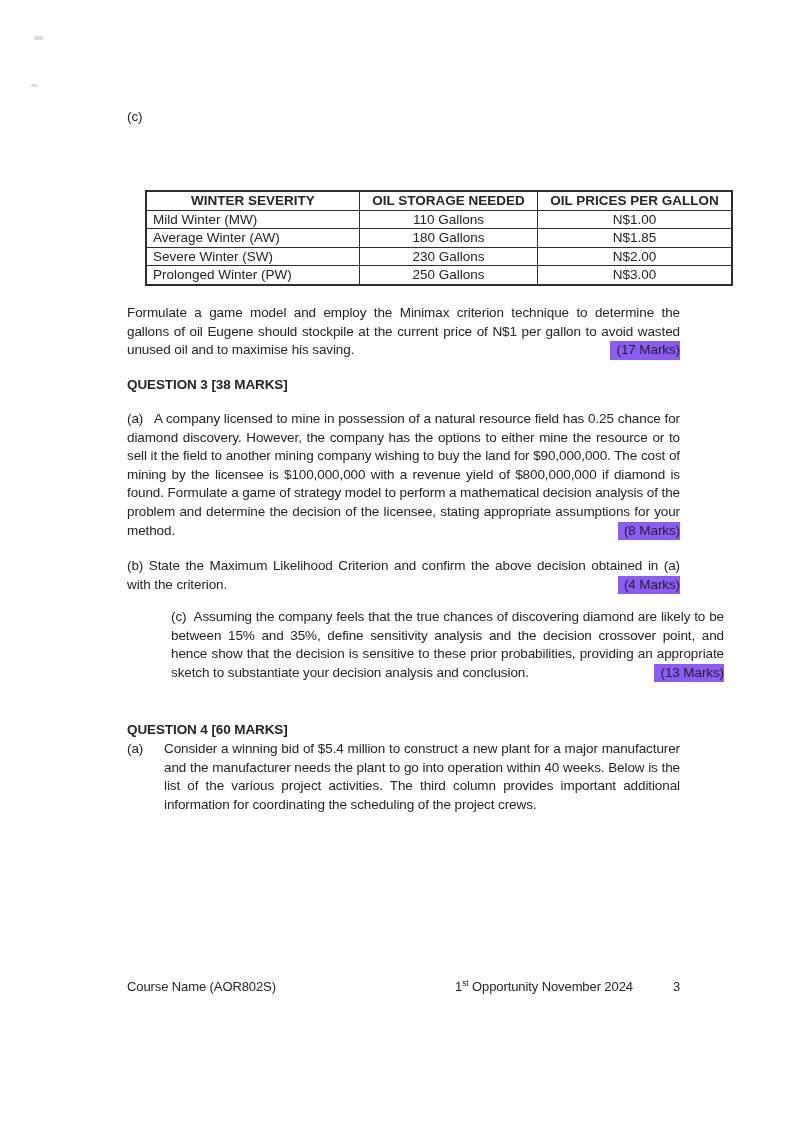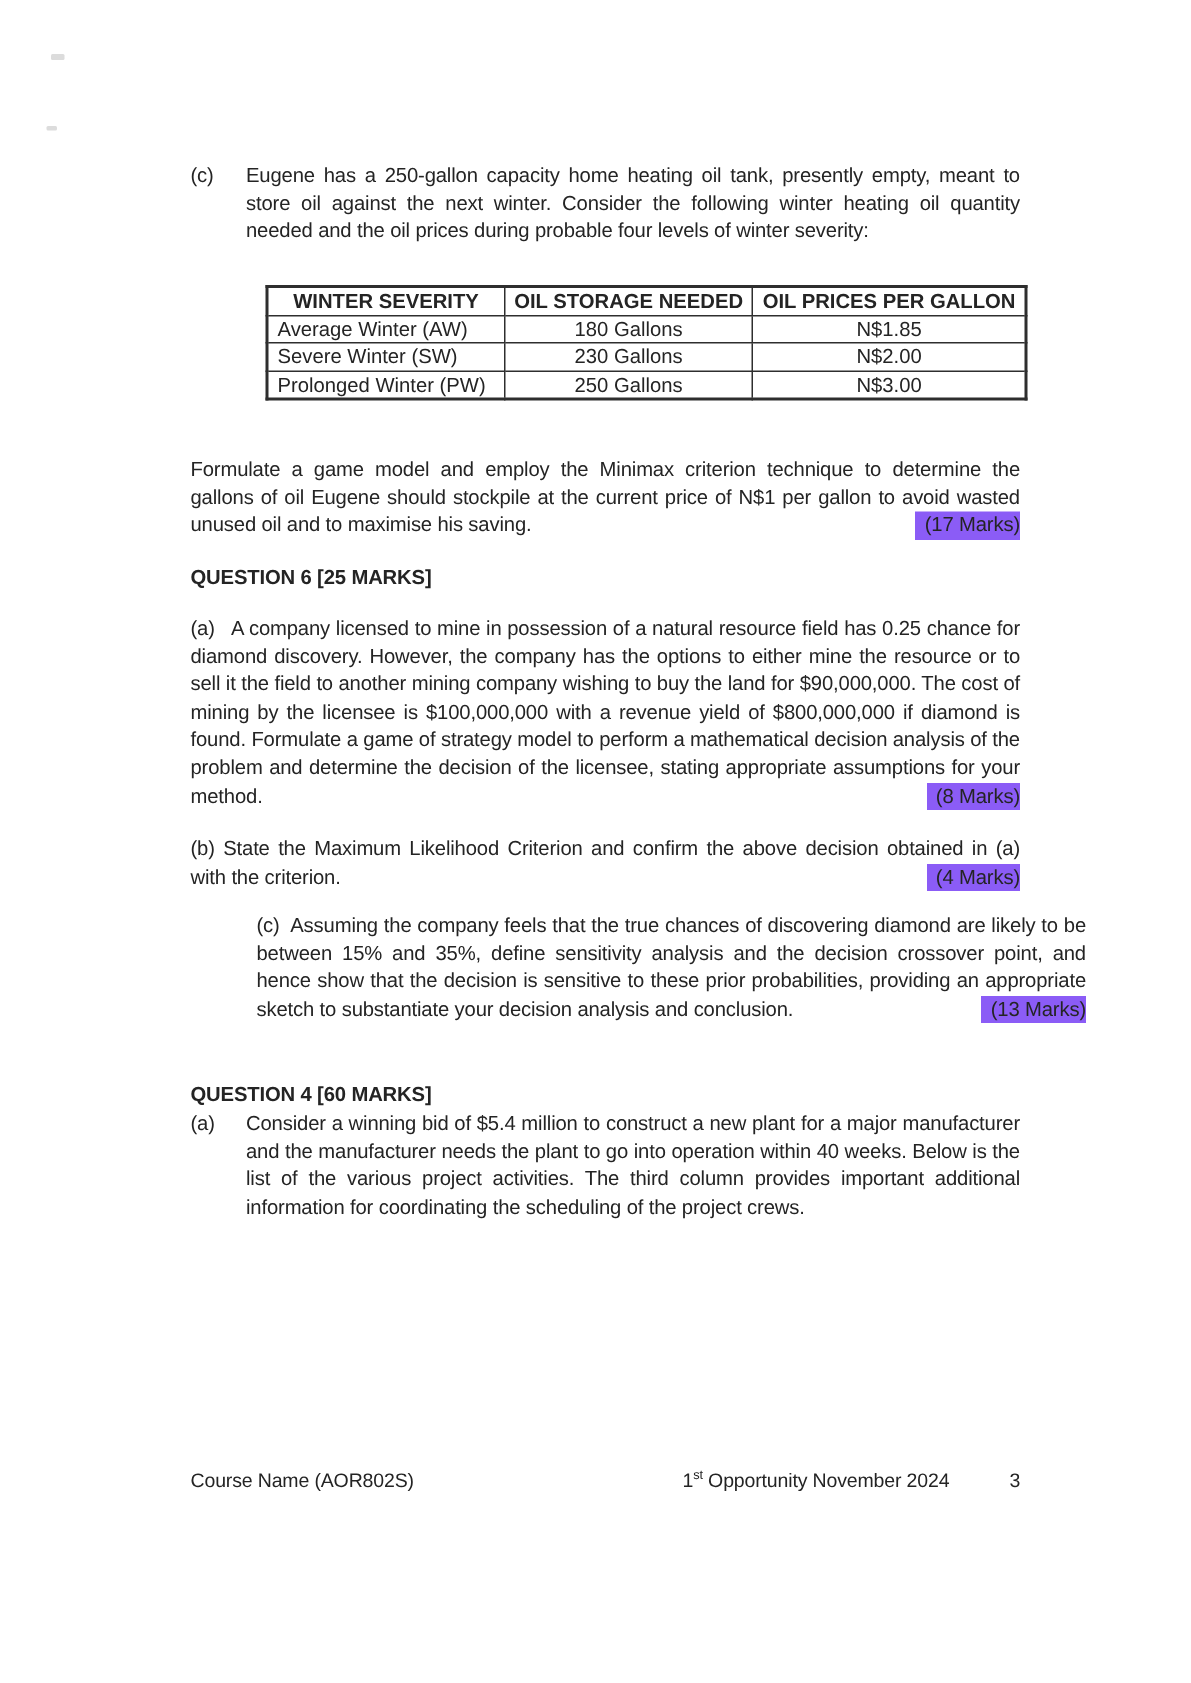--- a/index.html
+++ b/index.html
@@ -19,21 +19,21 @@
     line-height:18.6px;
     text-align:justify;
     letter-spacing:-0.1px;
   }
   .hang { padding-left:37px; box-sizing:border-box; }
   .hang .plabel { position:absolute; left:0; top:0; }
   .heading { font-weight:bold; text-align:left; }
   .marks { position:absolute; right:0; bottom:0; background:#8b5cf6; padding-left:6px; }
 
   #part-c   { top:108px; }
-  #table-wrap { position:absolute; left:145px; top:190px; width:508px;margin-left:32px; }
+  #table-wrap { position:absolute; left:145px; top:190px; width:588px; }
   #formulate{ top:304px; }
   #q3-heading { top:376px; }
   #q3a { top:410px; }
   #q3b { top:557px; }
   #q3c { top:608px;margin-left:44px; }
   #q4-heading { top:705px;margin-top:16px; }
   #q4a { top:740px; }
 
   table {
     border-collapse:collapse;
@@ -63,38 +63,42 @@
   #artifact-2 { left:31px; top:84px; width:7px; height:3px; }
 </style>
 </head>
 <body>
 
 <div class="artifact" id="artifact-1"></div>
 <div class="artifact" id="artifact-2"></div>
 
 <div class="block hang" id="part-c">
   <span class="plabel">(c)</span>
-  <span>Eugene has a 250-gallon capacity home heating oil tank, presently empty, meant to store oil against the next winter. Consider the following winter heating oil quantity needed and the oil prices during probable four levels of winter severity:</span>
 </div>
 
 <div id="table-wrap">
   <table>
     <colgroup>
       <col style="width:200px">
         <col style="width:167px">
         <col style="width:165px">
     </colgroup>
     <thead>
       <tr>
         <th>WINTER SEVERITY</th>
         <th>OIL STORAGE NEEDED</th>
         <th>OIL PRICES PER GALLON</th>
       </tr>
     </thead>
     <tbody>
+      <tr>
+        <td class="c1">Mild Winter (MW)</td>
+        <td class="c2">110 Gallons</td>
+        <td class="c3">N$1.00</td>
+      </tr>
       <tr>
         <td class="c1">Average Winter (AW)</td>
         <td class="c2">180 Gallons</td>
         <td class="c3">N$1.85</td>
       </tr>
       <tr>
         <td class="c1">Severe Winter (SW)</td>
         <td class="c2">230 Gallons</td>
         <td class="c3">N$2.00</td>
       </tr>
@@ -105,21 +109,21 @@
       </tr>
     </tbody>
   </table>
 </div>
 
 <div class="block" id="formulate">
   <span>Formulate a game model and employ the Minimax criterion technique to determine the gallons of oil Eugene should stockpile at the current price of N$1 per gallon to avoid wasted unused oil and to maximise his saving.</span>
   <span class="marks">(17 Marks)</span>
 </div>
 
-<div class="block heading" id="q3-heading">QUESTION 6 [25 MARKS]</div>
+<div class="block heading" id="q3-heading">QUESTION 3 [38 MARKS]</div>
 
 <div class="block" id="q3a">
   <span>(a)&nbsp;&nbsp; A company licensed to mine in possession of a natural resource field has 0.25 chance for diamond discovery. However, the company has the options to either mine the resource or to sell it the field to another mining company wishing to buy the land for $90,000,000. The cost of mining by the licensee is $100,000,000 with a revenue yield of $800,000,000 if diamond is found. Formulate a game of strategy model to perform a mathematical decision analysis of the problem and determine the decision of the licensee, stating appropriate assumptions for your method.</span>
   <span class="marks">(8 Marks)</span>
 </div>
 
 <div class="block" id="q3b">
   <span>(b) State the Maximum Likelihood Criterion and confirm the above decision obtained in (a) with the criterion.</span>
   <span class="marks">(4 Marks)</span>
 </div>

